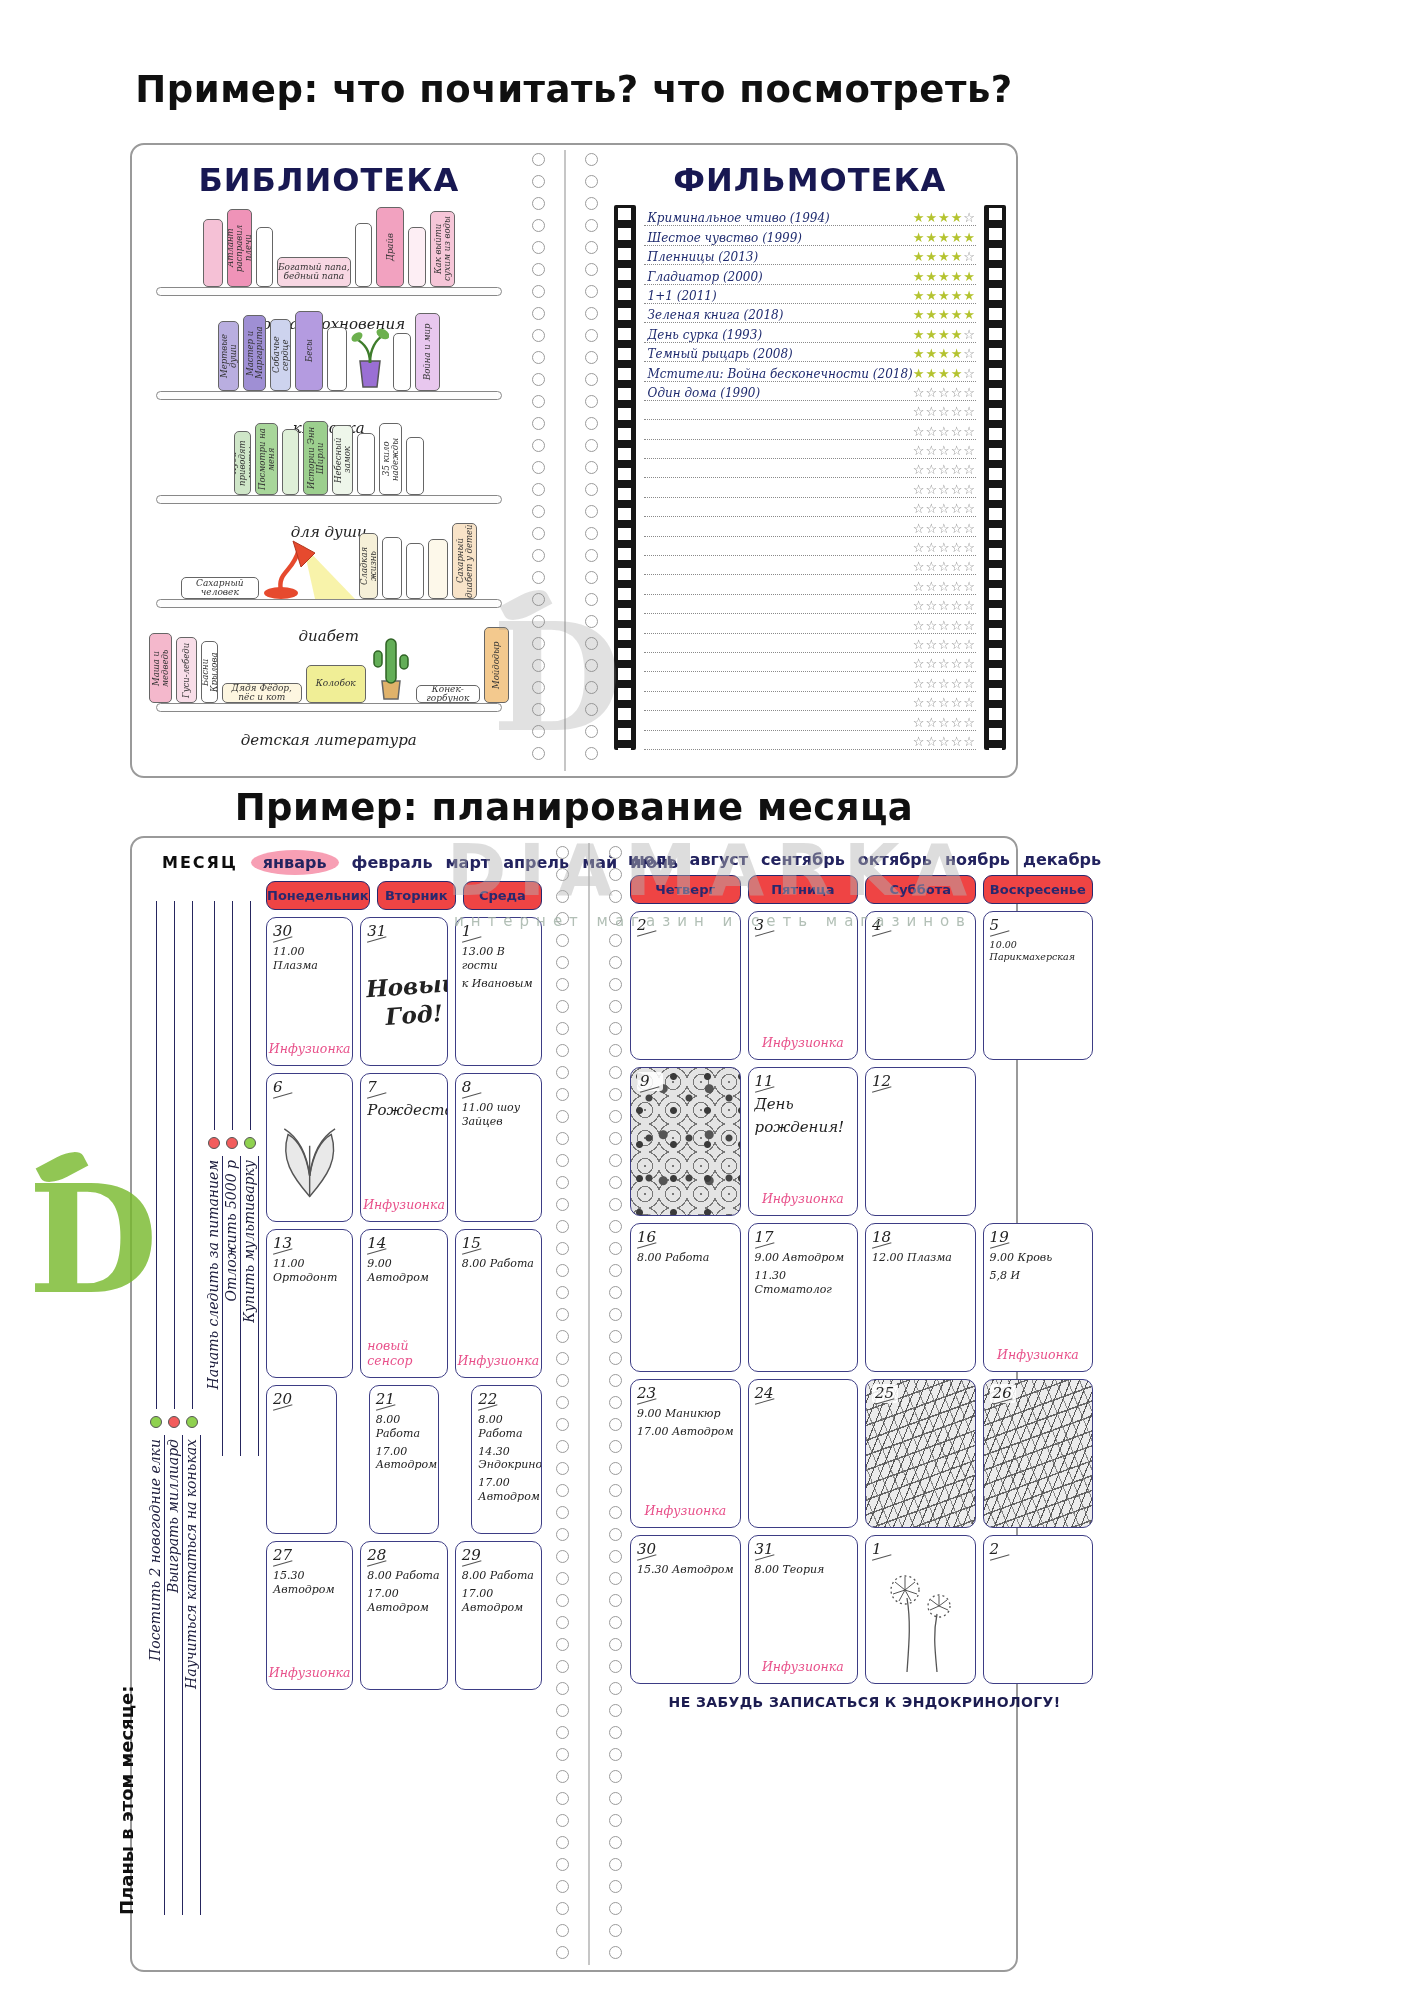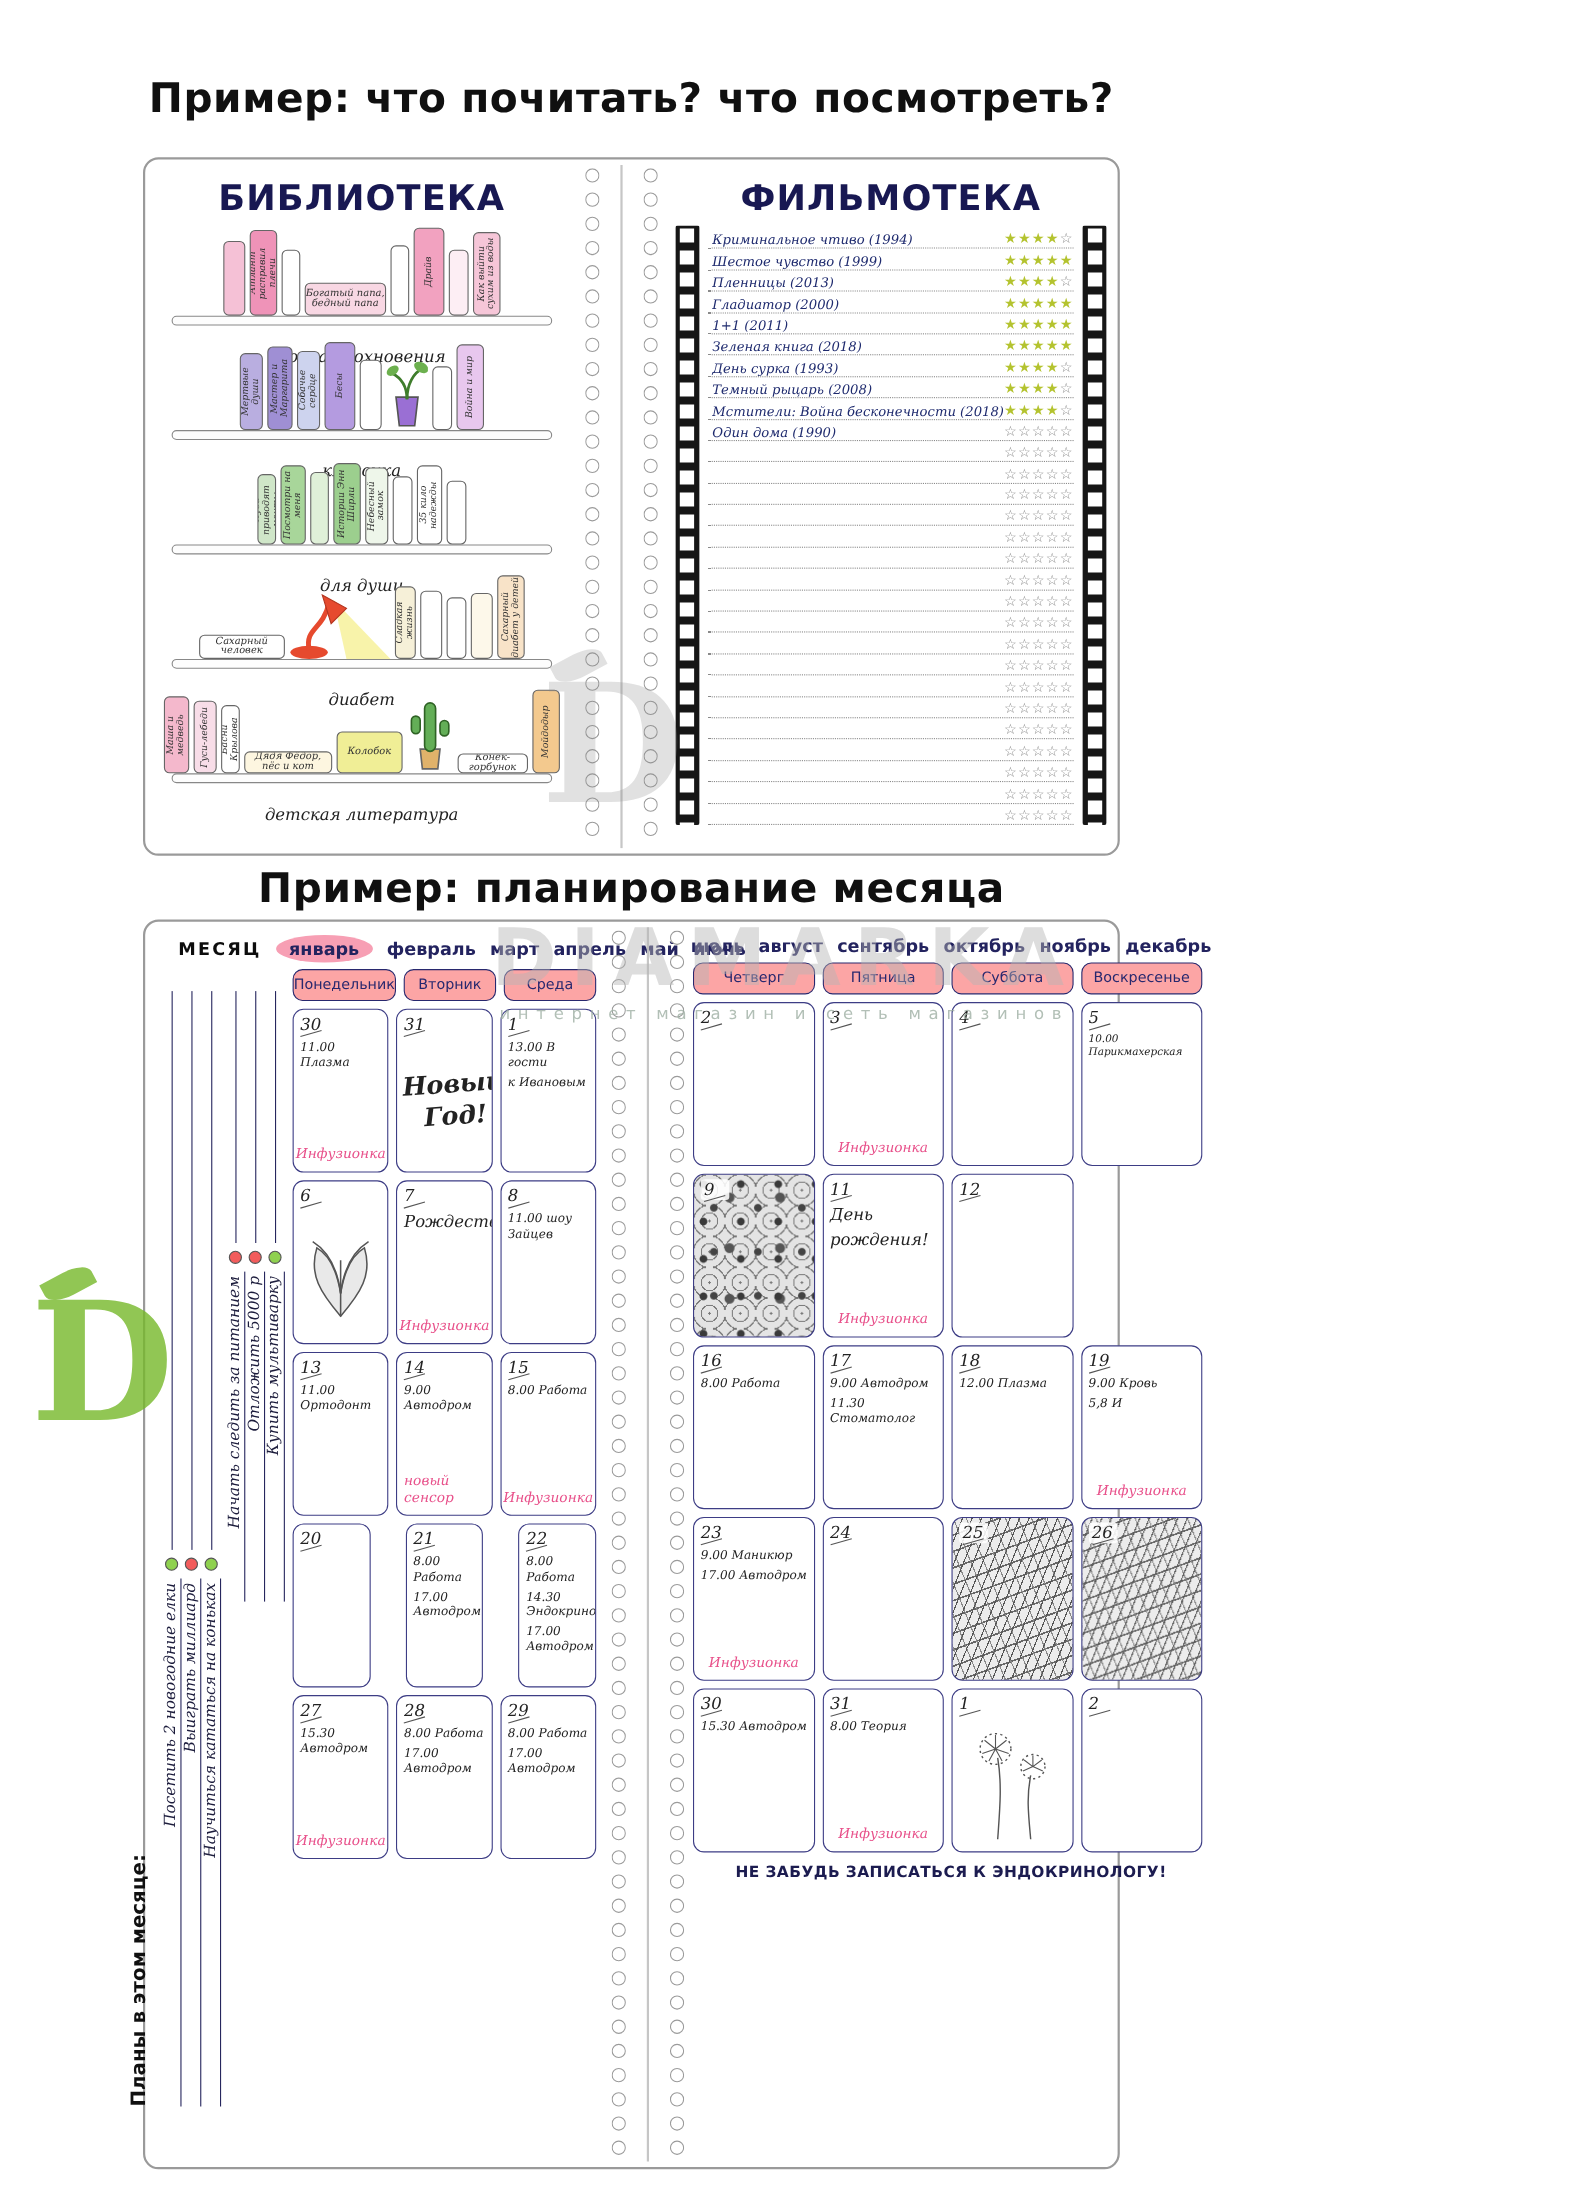--- a/index.html
+++ b/index.html
@@ -52,21 +52,21 @@
   
   .months-row{display:flex;gap:13px;align-items:center;margin:12px 0 6px;font-weight:700;color:#23235f;font-size:16px;}
   .months-left{justify-content:flex-start;padding-left:30px;}
   .months-right{justify-content:center;}
   .month-label{color:#0d0d0d;letter-spacing:2px;font-size:16px;}
   .month.selected{background:#f79fb4;border-radius:50%;padding:3px 12px;}
   .planner-body{display:flex;margin-top:4px;padding:0 8px 0 2px;}
   .plans-sidebar{position:relative;width:132px;flex:none;}
   .cal{flex:1;display:flex;flex-direction:column;gap:7px;}
   .cal-head,.cal-row{display:grid;gap:7px;}
-  .day-head{height:27px;border:1.6px solid #28286e;border-radius:9px;display:flex;align-items:center;justify-content:center;font-weight:400;font-size:13px;color:#28286e;background:#fca5a5;text-align:center;}
+  .day-head{height:27px;border:1.6px solid #28286e;border-radius:9px;display:flex;align-items:center;justify-content:center;font-weight:700;font-size:13px;color:#28286e;background:#ef4444;text-align:center;}
   .day-cell{height:149px;box-sizing:border-box;border:1.4px solid #3d3d85;border-radius:10px;background:#fff;display:flex;flex-direction:column;padding:4px 6px 5px;overflow:hidden;}
   .date{font-family:"DejaVu Serif",serif;font-style:italic;font-size:15px;color:#222;width:max-content;flex:none;}
   .date::after{content:"";display:block;border-top:1.2px solid #555;width:20px;transform:rotate(-16deg) translateY(-1px);}
   .line{font-family:"DejaVu Serif",serif;font-style:italic;font-size:11px;color:#222;margin-top:4px;line-height:1.25;}
   .line.red{color:#e8508a;font-size:12.5px;margin-top:auto;align-self:center;padding-bottom:3px;}
   .line.big{font-size:23px;font-weight:700;margin:auto;text-align:center;transform:rotate(-4deg);}
   .line.lg{font-size:15px;}
   .line.small{font-size:9.5px;}
   .cell-art{flex:1;display:flex;align-items:center;justify-content:center;}
   .day-cell.patterned .date{background:rgba(255,255,255,.88);border-radius:3px;padding:0 3px;}

